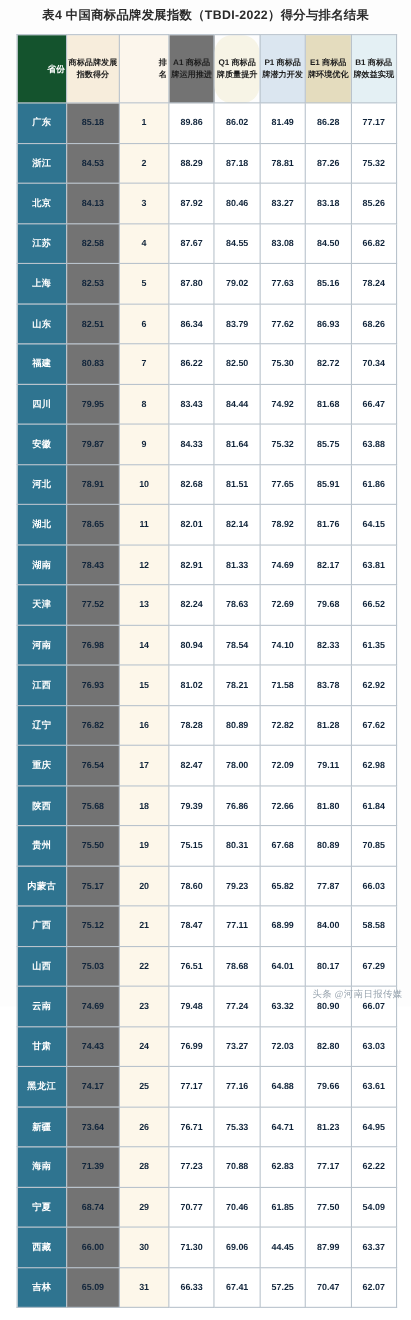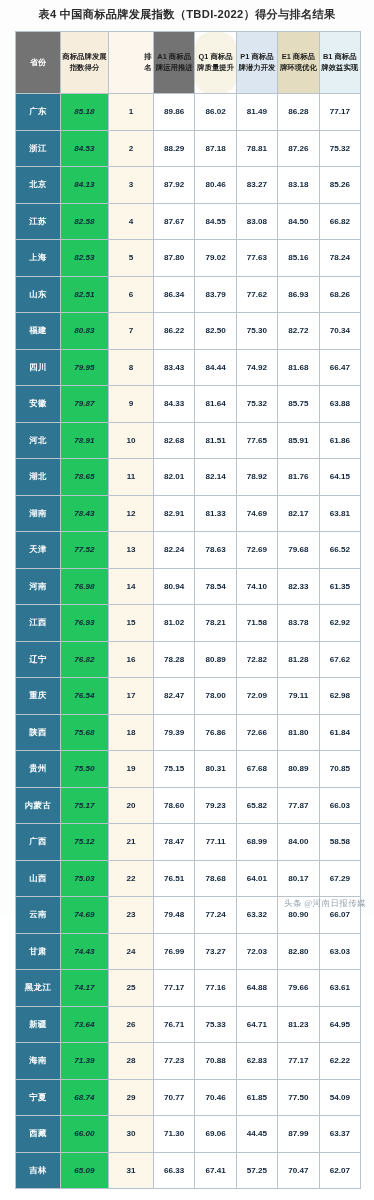--- a/index.html
+++ b/index.html
@@ -45,44 +45,45 @@
   }
   thead th {
     height: 62px;
     font-size: 7.4px;
     font-weight: bold;
     color: #1d1d1d;
     line-height: 1.45;
     padding: 2px 1px;
   }
   th.h-region {
-    background: #737373;
+    background: #14532d;
     color: #ffffff;
     font-size: 8px;
+    text-align: right;
   }
   th.h-score  { background: #f7eddc; }
   th.h-rank   { background: #fcf6ec; padding-left: 35px; }
   th.h-a1     { background: #737373; }
   th.h-q1     { background: #f7f4e6; border-radius: 16px; }
   th.h-p1     { background: #dbe6f0; margin-top: 27px; }
   th.h-e1     { background: #e4dcbe; }
   th.h-b1     { background: #e4f0f4; }
   td {
     height: 36.5px;
     font-size: 8.1px;
     color: #10243a;
     font-weight: bold;
   }
   td.c-region {
     background: #2f7490;
     color: #ffffff;
     font-size: 8.4px;
     letter-spacing: 0.4px;
   }
-  td.c-score { background: #22c55e; font-style: italic; }
+  td.c-score { background: #737373; }
   td.c-rank  { background: #fdf7ea; }
   td.c-ind   { background: #ffffff; }
   .col-region { width: 45px; }
   .col-score  { width: 48px; }
   .col-rank   { width: 45px; }
   .col-ind    { width: 41.4px; }
   #watermark {
     position: absolute;
     right: 8px;
     bottom: 5px;

